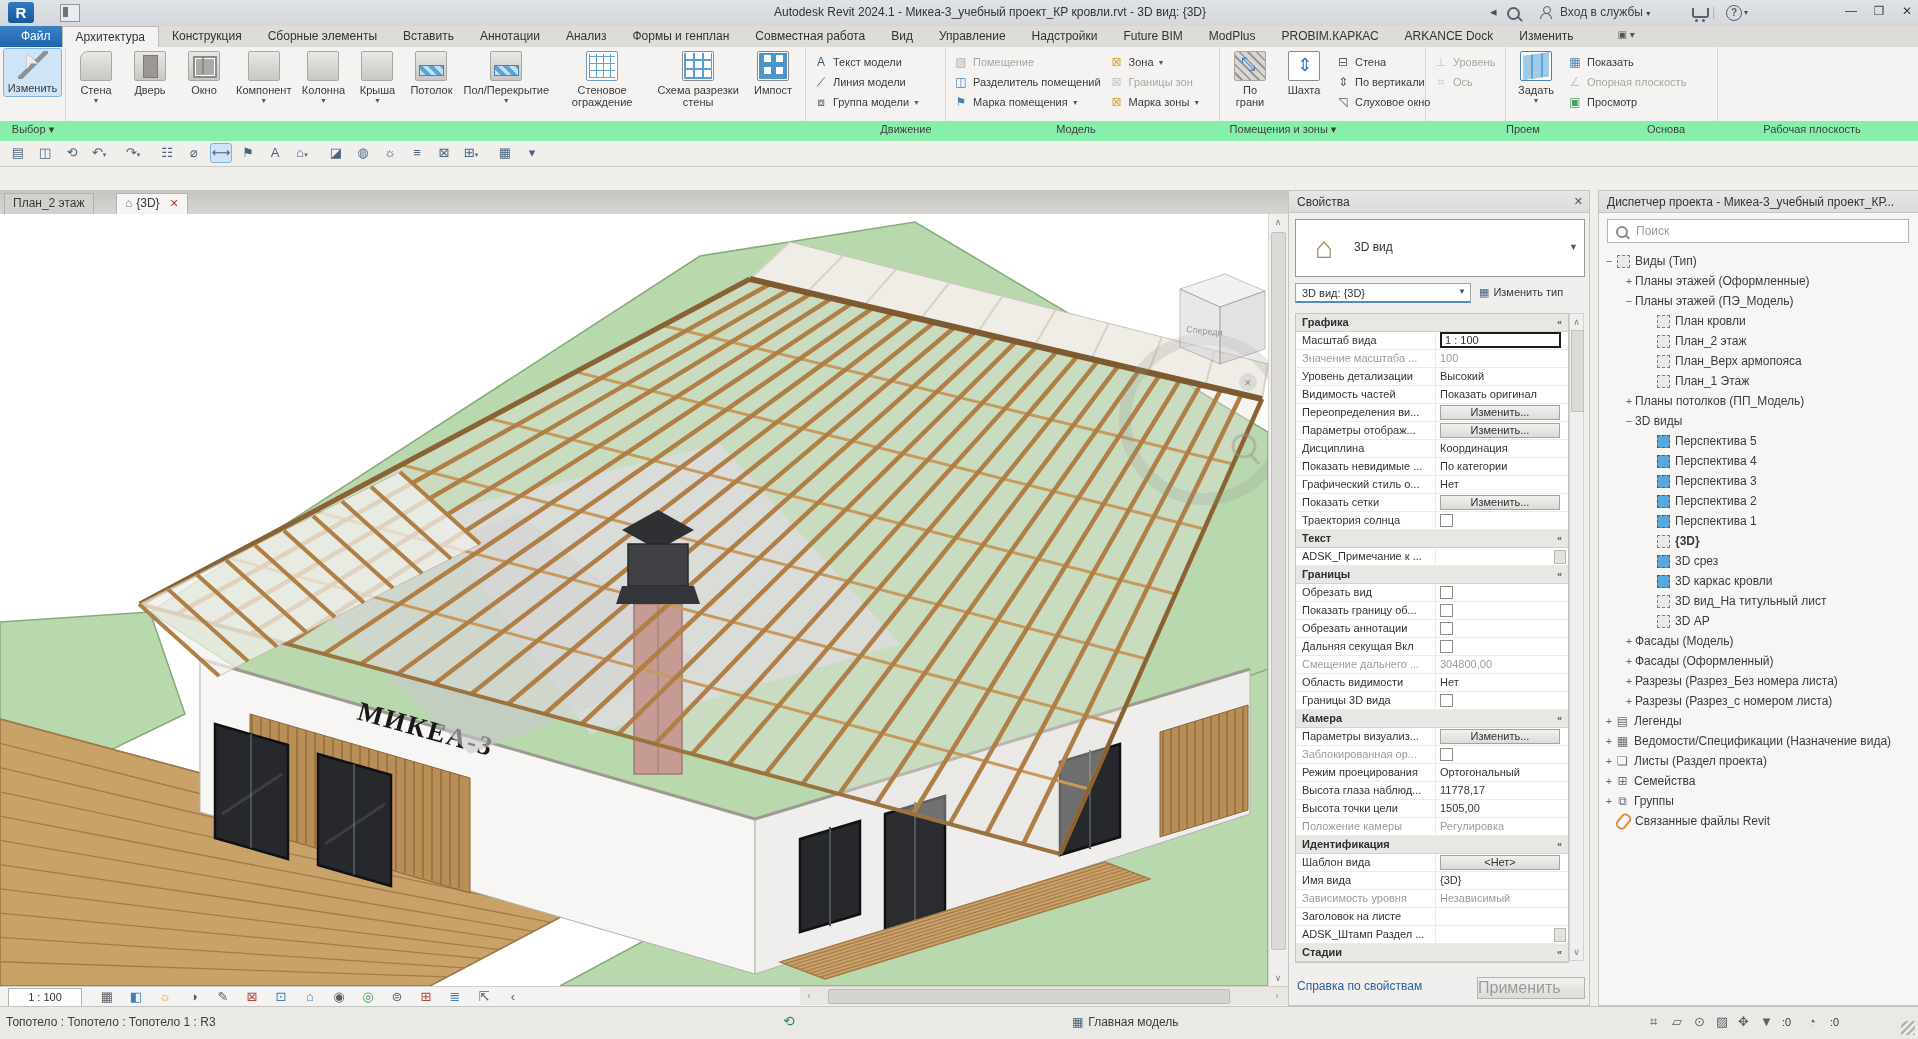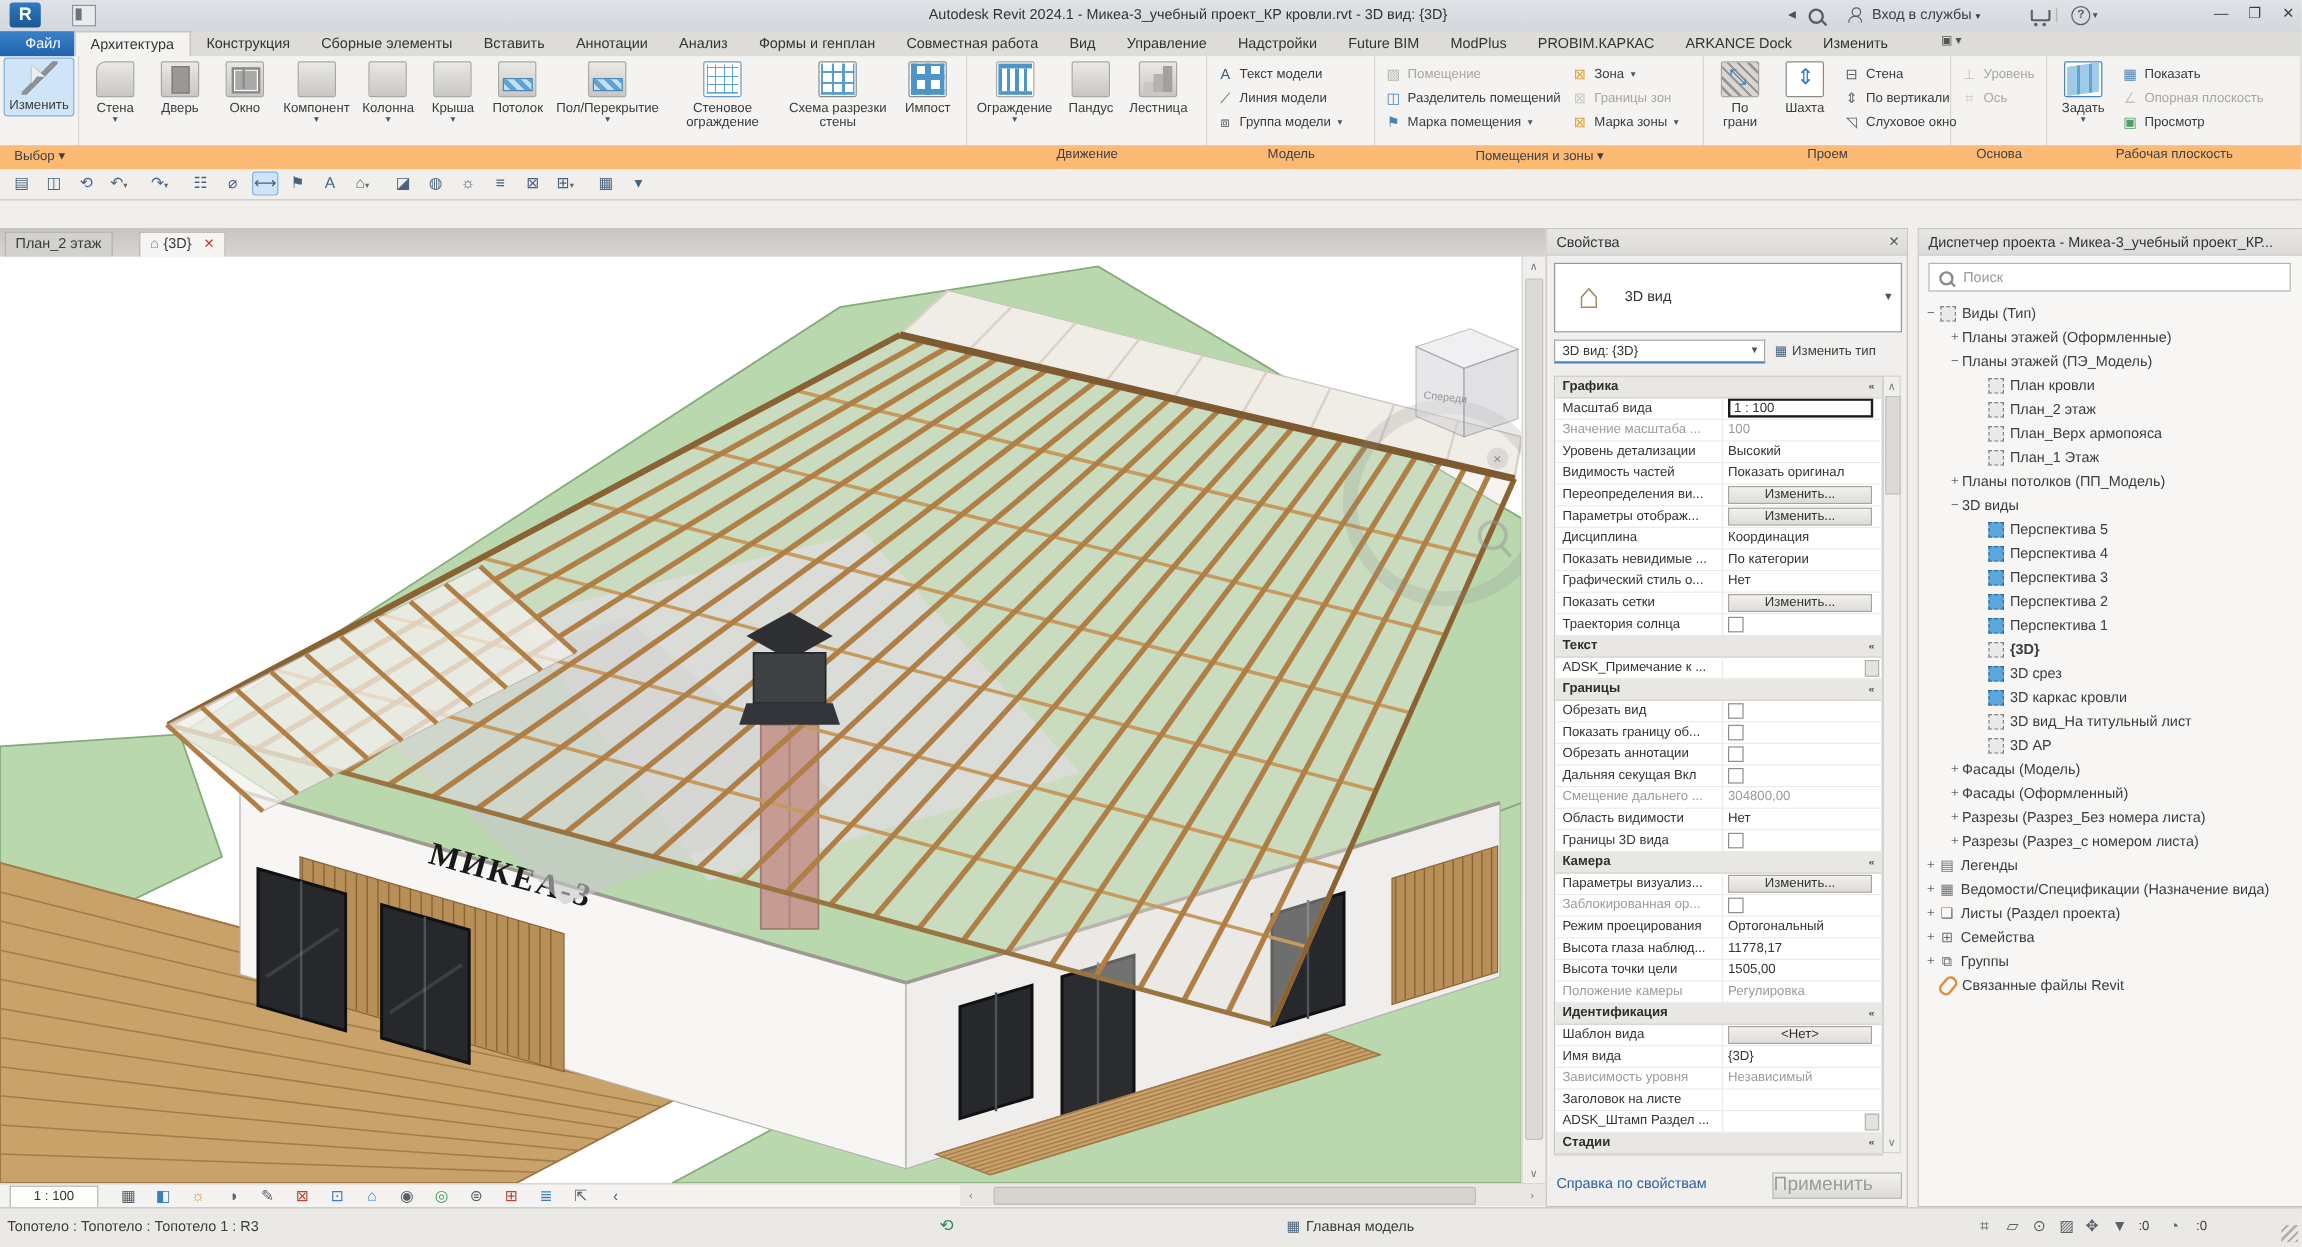--- a/index.html
+++ b/index.html
@@ -38,21 +38,21 @@
     min-width:44px;padding:2px 4px;margin:0 1px;border-radius:2px;}
   .bigbtn.sel{background:#cfe4f6;outline:1px solid #7fb2dc;}
   .bigbtn .lbl{font-size:11px;color:#3b3b3b;text-align:center;line-height:12px;margin-top:3px;max-width:86px;}
   .bigbtn .dd{font-size:7px;color:#555;margin-top:1px;}
   .bicon{width:30px;height:28px;position:relative;}
   .stack{display:flex;flex-direction:column;justify-content:flex-start;padding-top:3px;}
   .srow{display:flex;align-items:center;height:20px;font-size:11px;color:#3b3b3b;white-space:nowrap;padding:0 4px;}
   .srow .sic{width:16px;text-align:center;margin-right:4px;font-size:12px;}
   .srow.dis{color:#a8a6a2;}
   .srow .dd{font-size:7px;color:#555;margin-left:4px;}
-  #grouplabels{position:absolute;left:0;top:121px;width:1918px;height:20px;background:#fdba74;
+  #grouplabels{position:absolute;left:0;top:121px;width:1918px;height:20px;background:#86efac;
     border-bottom:1px solid #c9c7c3;}
   .glabel{position:absolute;top:2px;font-size:11px;color:#3f3f3f;text-align:center;}
   
   .i-cursor{background:linear-gradient(135deg,transparent 44%,#8d9298 45%,#8d9298 55%,transparent 56%);}
   .i-cursor::after{content:"➤";position:absolute;left:3px;top:-2px;font-size:20px;color:#eceff2;text-shadow:0 0 1px #6a7077;transform:rotate(-115deg);}
   .gi{background:linear-gradient(#e9e8e6,#c9c7c3);border:1px solid #a9a7a3;border-radius:2px;}
   .i-wall{border-radius:8px 2px 2px 2px;}
   .i-door::after{content:"";position:absolute;left:8px;top:3px;width:13px;height:21px;background:#9b9893;border:1px solid #7e7b76;}
   .i-window::after{content:"";position:absolute;left:4px;top:4px;width:20px;height:18px;background:
     linear-gradient(#aaa,#aaa) ,#dcdcda;border:2px solid #8e8b87;box-shadow:inset 0 0 0 1px #fff;}
@@ -252,35 +252,20 @@
         <div class="bicon gi i-curtain"></div>
         <div class="lbl">Стеновое ограждение</div>
       </div>
       <div class="bigbtn">
         <div class="bicon gi i-grid2"></div>
         <div class="lbl">Схема разрезки стены</div>
       </div>
       <div class="bigbtn">
         <div class="bicon gi i-mullion"></div>
         <div class="lbl">Импост</div>
-      </div>
-    </div>
-    <div class="rpanel" style="width: 200px;">
-      <div class="bigbtn">
-        <div class="bicon gi i-rail"></div>
-        <div class="lbl">Ограждение</div>
-        <div class="dd">▼</div>
-      </div>
-      <div class="bigbtn">
-        <div class="bicon gi i-ramp"></div>
-        <div class="lbl">Пандус</div>
-      </div>
-      <div class="bigbtn">
-        <div class="bicon gi i-stair"></div>
-        <div class="lbl">Лестница</div>
       </div>
     </div>
     <div class="rpanel" style="width: 140px;">
       <div class="stack">
         <div class="srow">
           <span class="sic" style="color: rgb(59, 90, 120);">A</span>
           <span>Текст модели</span>
         </div>
         <div class="srow">
           <span class="sic" style="color: rgb(85, 85, 85);">⟋</span>

